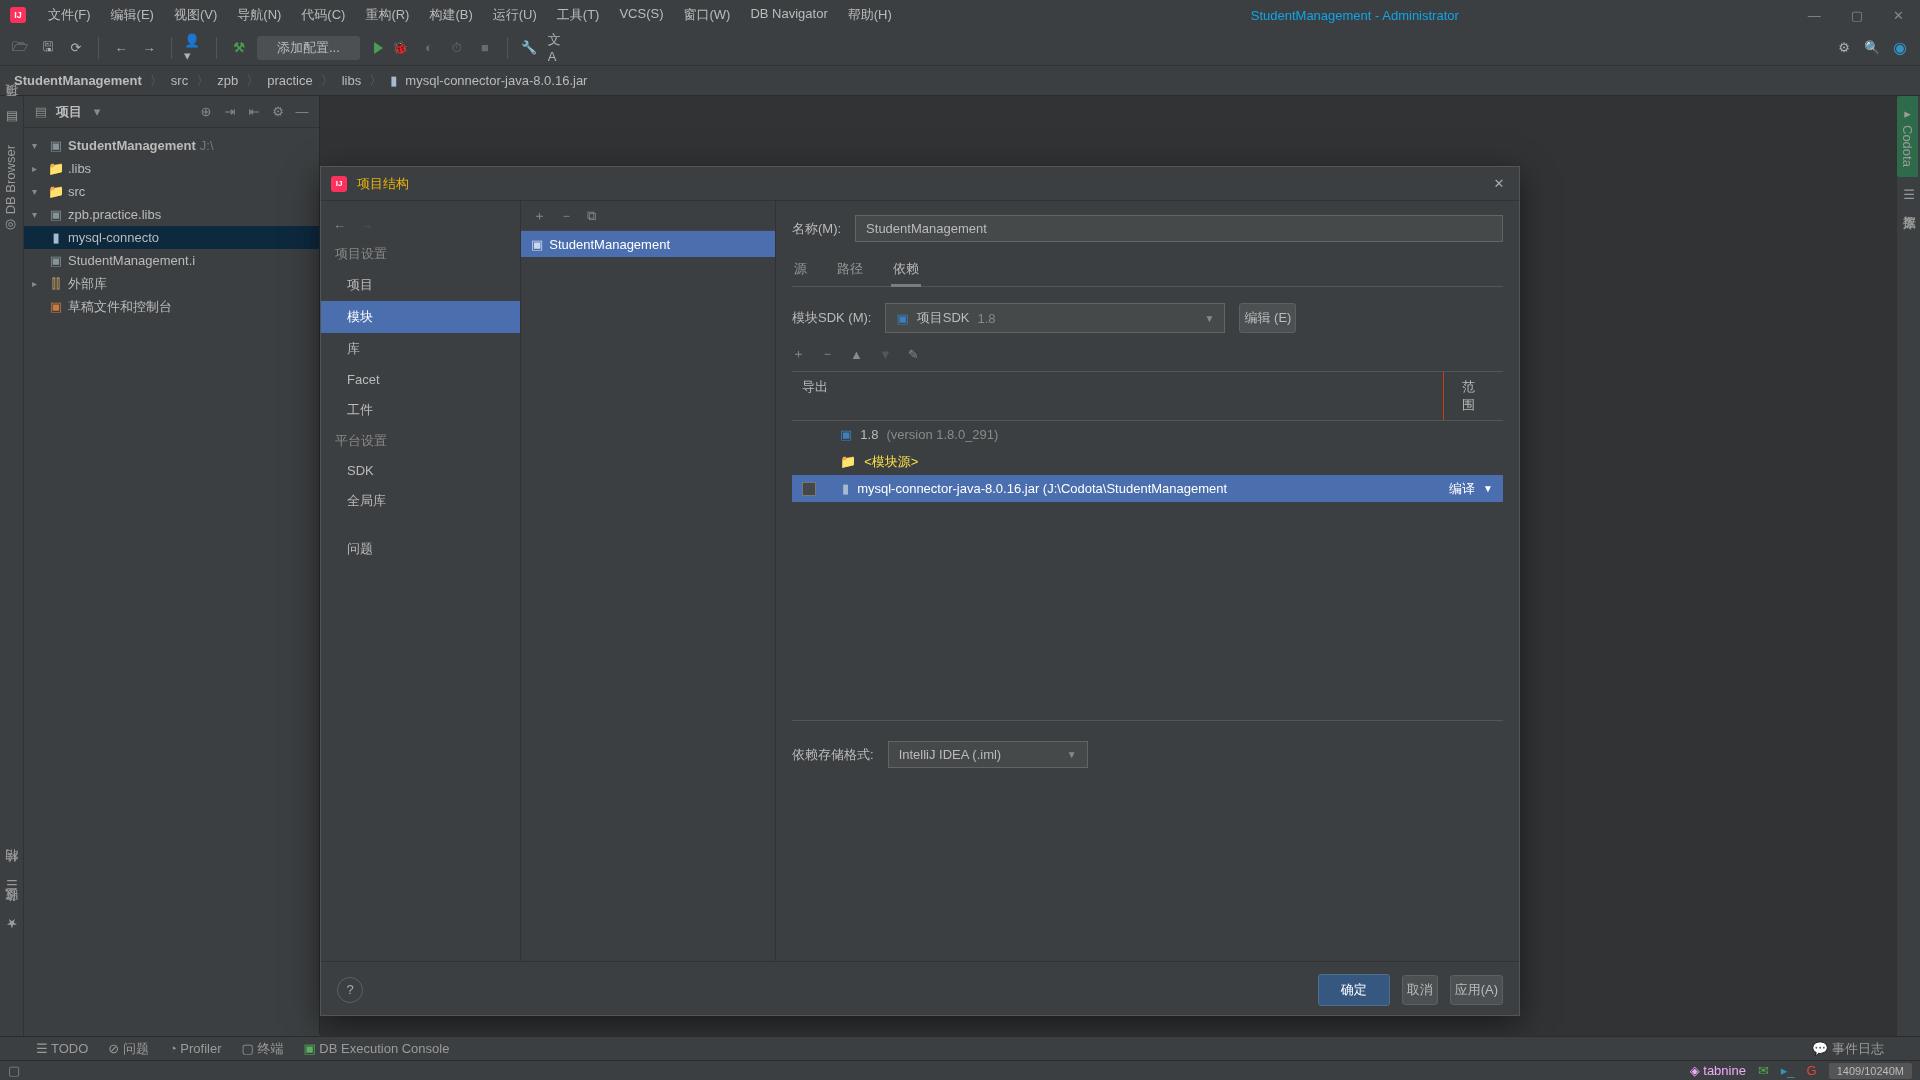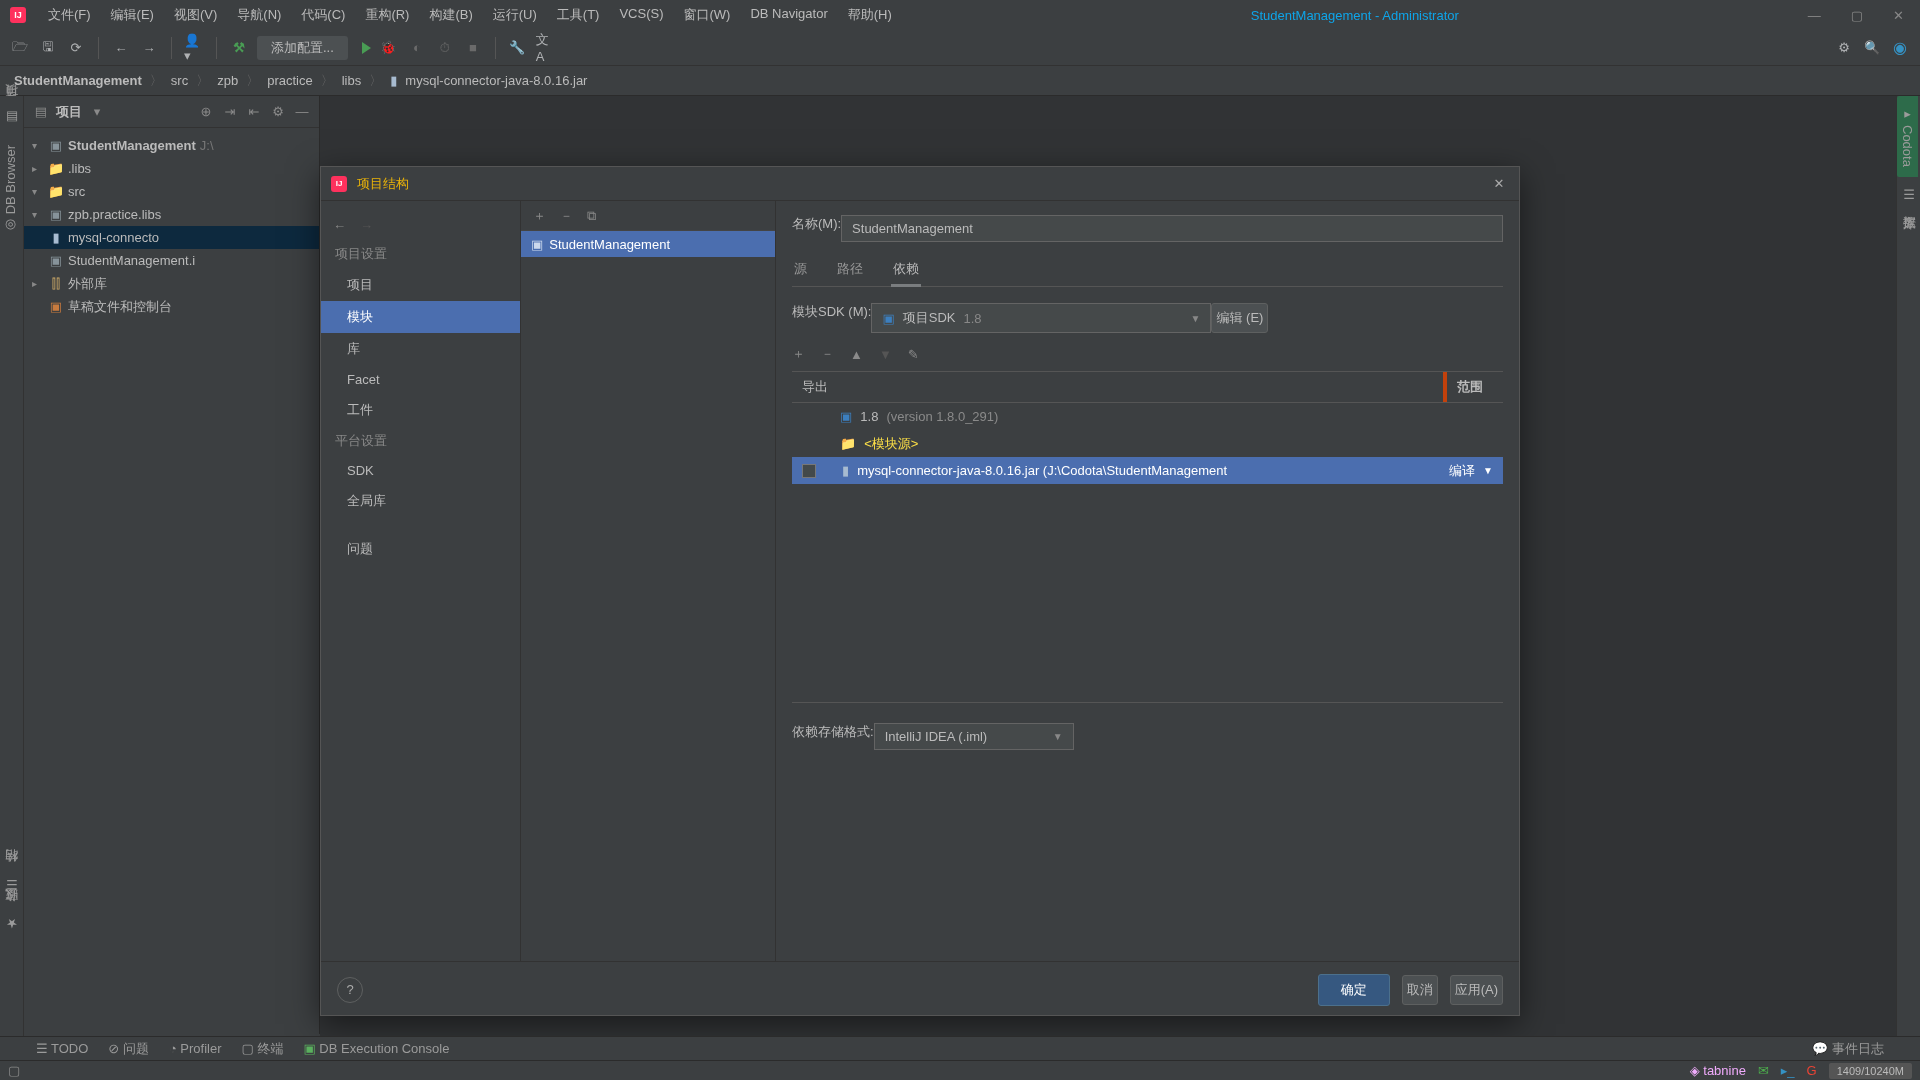--- a/index.html
+++ b/index.html
@@ -11,21 +11,21 @@
 .titlebar .menu { display: flex; gap: 0; }
 .titlebar .menu span { padding: 4px 10px; cursor: default; }
 .titlebar .wintitle { flex: 1; text-align: center; color: #0ea5e9; }
 .titlebar .wctrls { display: flex; gap: 30px; color: #888; margin-right:6px; }
 .titlebar .wctrls span { cursor:pointer; }
 
 
 .toolbar { height: 36px; background: #3c3f41; display: flex; align-items: center; padding: 0 10px; gap: 8px; border-bottom: 1px solid #323232; }
 .tbtn { color: #afb1b3; width: 20px; height: 20px; display:flex; align-items:center; justify-content:center; }
 .tsep { width: 1px; height: 22px; background: #555; margin: 0 4px; }
-.cfgbtn { background: #4c5052; padding: 3px 14px; color: #bbb; border-radius:3px; }
+.cfgbtn { background: #4c5052; padding: 3px 20px; color: #bbb; border-radius:3px; }
 .toolbar .spc { flex: 1; }
 .triangle-green { width:0;height:0;border-top:6px solid transparent;border-bottom:6px solid transparent;border-left:9px solid #499c54; margin-left:6px;}
 .hammer{color:#499c54;font-weight:bold;}
 .circleplay{color:#3592c4;font-size:16px;}
 
 
 .breadcrumb { height: 30px; background: #3c3f41; display: flex; align-items: center; padding: 0 14px; gap: 8px; border-bottom: 1px solid #2b2b2b;}
 .breadcrumb .bc { color: #bbb; }
 .breadcrumb .sep { color: #666; }
 
@@ -72,35 +72,35 @@
 .dlg-left .cat { padding: 6px 14px; color: #888; font-size: 13px; }
 .dlg-left .item { padding: 7px 26px; color: #bbb; cursor:pointer; }
 .dlg-left .item.active { background: #4b6eaf; color: #fff; }
 
 .dlg-mid { width: 255px; background:#3c3f41; border-right:1px solid #323232;}
 .dlg-mid .tbar{height:30px;display:flex;align-items:center;gap:14px;padding:0 12px;color:#8a8a8a;border-bottom:1px solid #444;}
 .dlg-mid .modnode{display:flex;align-items:center;height:26px;padding:0 10px;gap:6px;background:#4b6eaf;color:#fff;}
 .dlg-mid .modnode .ic{color:#cbd8ec;}
 
 .dlg-main { flex:1; padding: 14px 16px; background:#3c3f41; overflow:hidden;}
-.frow{display:flex;align-items:flex-start;gap:0;margin-bottom:12px;}
+.frow{display:flex;align-items:center;gap:14px;margin-bottom:12px;}
 .frow .lbl{color:#bbb;}
 .txtinput{flex:1;background:#45494a;border:1px solid #646464;padding:5px 10px;color:#bbb;}
 .tabs{display:flex;gap:26px;border-bottom:1px solid #555;margin:8px 0 16px;}
 .tabs .tab{padding:6px 2px;color:#999;cursor:pointer;}
 .tabs .tab.act{color:#bbb;border-bottom:3px solid #7a7d7f;margin-bottom:-1px;}
 .combo{background:#45494a;border:1px solid #646464;padding:5px 10px;color:#bbb;display:flex;align-items:center;gap:8px;min-width:340px;}
 .combo .spc{flex:1;}
 .combo .ar{color:#888;font-size:10px;}
 .btn{background:#4c5052;border:1px solid #5e6060;padding:5px 4px;color:#bbb;cursor:pointer;border-radius:3px;}
 .btn.primary{background:#365880;border-color:#4c708c;color:#fff;padding:6px 22px;}
 .dep-tbar{display:flex;gap:16px;color:#8a8a8a;margin:8px 0;align-items:center;}
 .dep-hdr{display:flex;background:#3c3f41;border-bottom:1px solid #555;border-top:1px solid #555;}
 .dep-hdr .c1{flex:1;padding:6px 10px;}
-.dep-hdr .c2{width:60px;padding:6px 10px;border-left:4px solid #c2410c;font-weight:bold;}
+.dep-hdr .c2{width:60px;padding:6px 18px;border-left:1px solid #c2410c;}
 .dep-list{border-bottom:1px solid #555;height:300px;}
 .dep-row{display:flex;align-items:center;height:27px;padding:0 10px;gap:8px;}
 .dep-row.sel{background:#4b6eaf;color:#fff;}
 .dep-row .cb{width:14px;height:14px;border:1px solid #777;background:#43494a;}
 .dep-row .spc{flex:1;}
 .dep-row .ar{font-size:10px;}
 .link{color:#fde047;}
 .dimtxt{color:#8a8a8a;}
 
 .dlg-foot { height: 56px; display:flex; align-items:center; padding: 0 16px; gap: 12px; border-top:1px solid #323232;}

